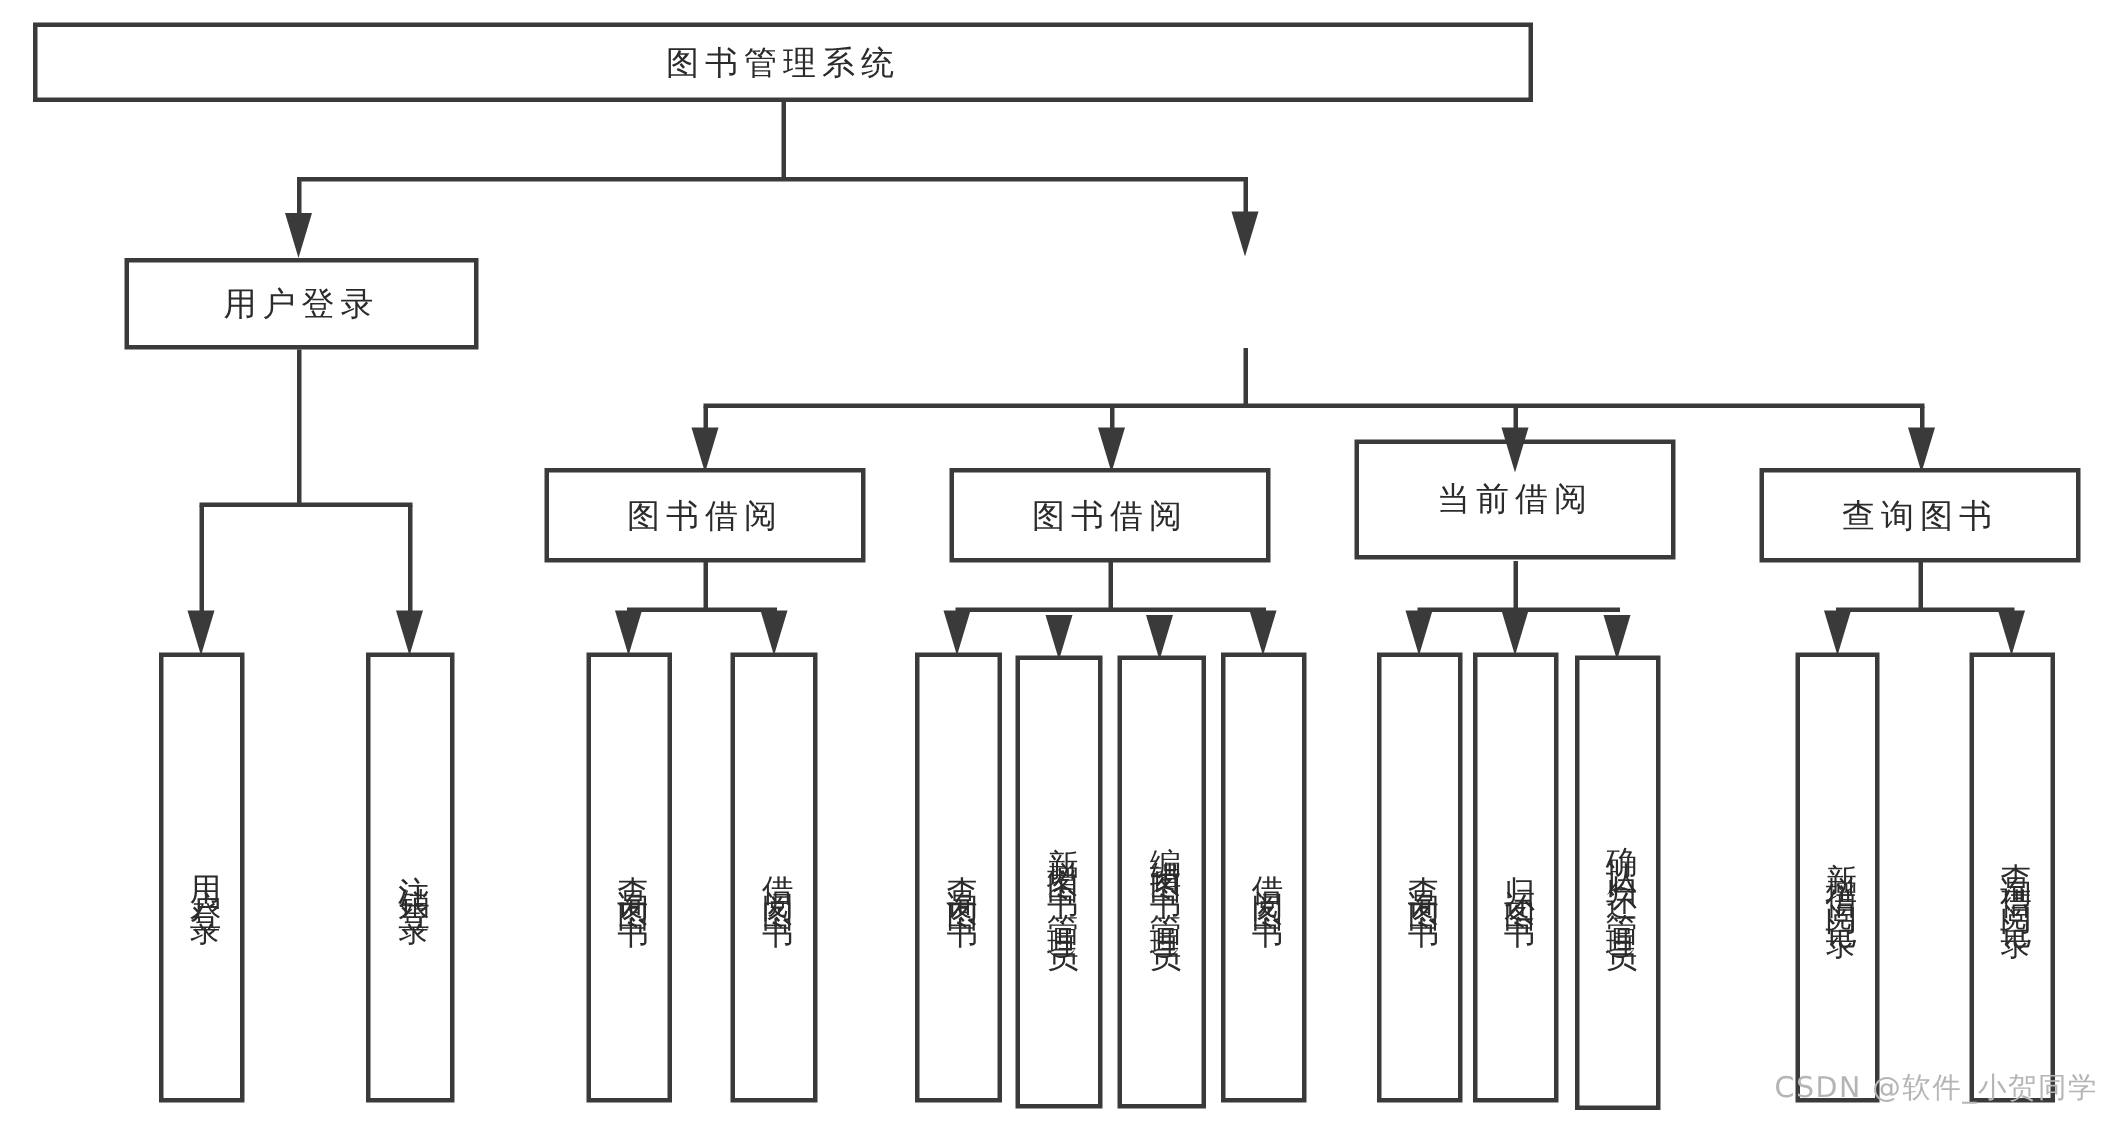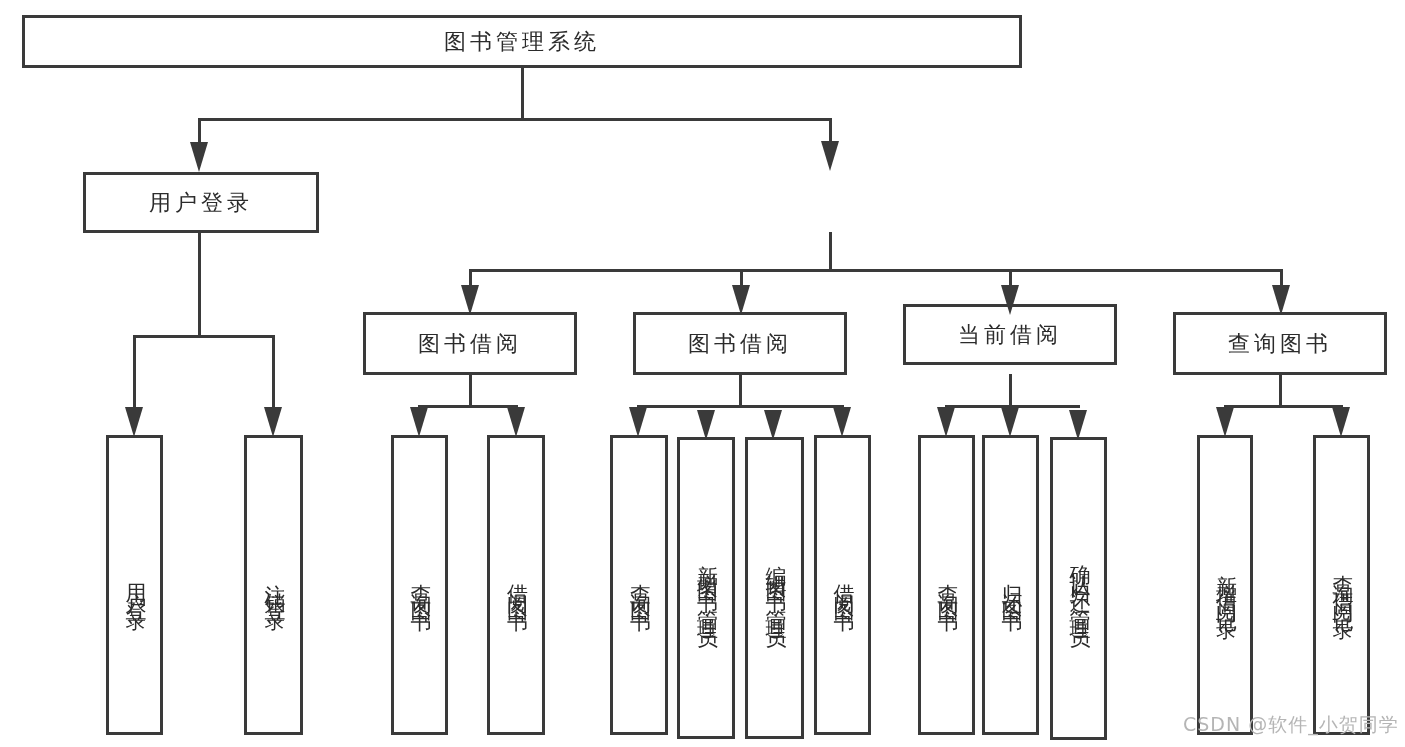--- a/index.html
+++ b/index.html
@@ -40,21 +40,21 @@
 <body>
 
 <div id="canvas">
 
   <div class="box h" style="left:22px;top:15px;width:1000px;height:53px">图书管理系统</div>
 
   <div class="box h" style="left:83px;top:172px;width:236px;height:61px">用户登录</div>
 
   <div class="box h" style="left:363px;top:312px;width:214px;height:63px">图书借阅</div>
   <div class="box h" style="left:633px;top:312px;width:214px;height:63px">图书借阅</div>
-  <div class="box h" style="left:903px;top:304px;width:214px;height:61px">当前借阅</div>
+  <div class="box h" style="left:903px;top:293px;width:214px;height:80px">当前借阅</div>
   <div class="box h" style="left:1173px;top:312px;width:214px;height:63px">查询图书</div>
 
   <div class="box v" style="left:106px;top:435px;width:57px;height:300px">用户登录</div>
   <div class="box v" style="left:244px;top:435px;width:59px;height:300px">注销登录</div>
 
   <div class="box v" style="left:391px;top:435px;width:57px;height:300px">查询图书</div>
   <div class="box v" style="left:487px;top:435px;width:58px;height:300px">借阅图书</div>
 
   <div class="box v" style="left:610px;top:435px;width:58px;height:300px">查询图书</div>
   <div class="box v" style="left:677px;top:437px;width:58px;height:302px">新增图书（管理员）</div>

